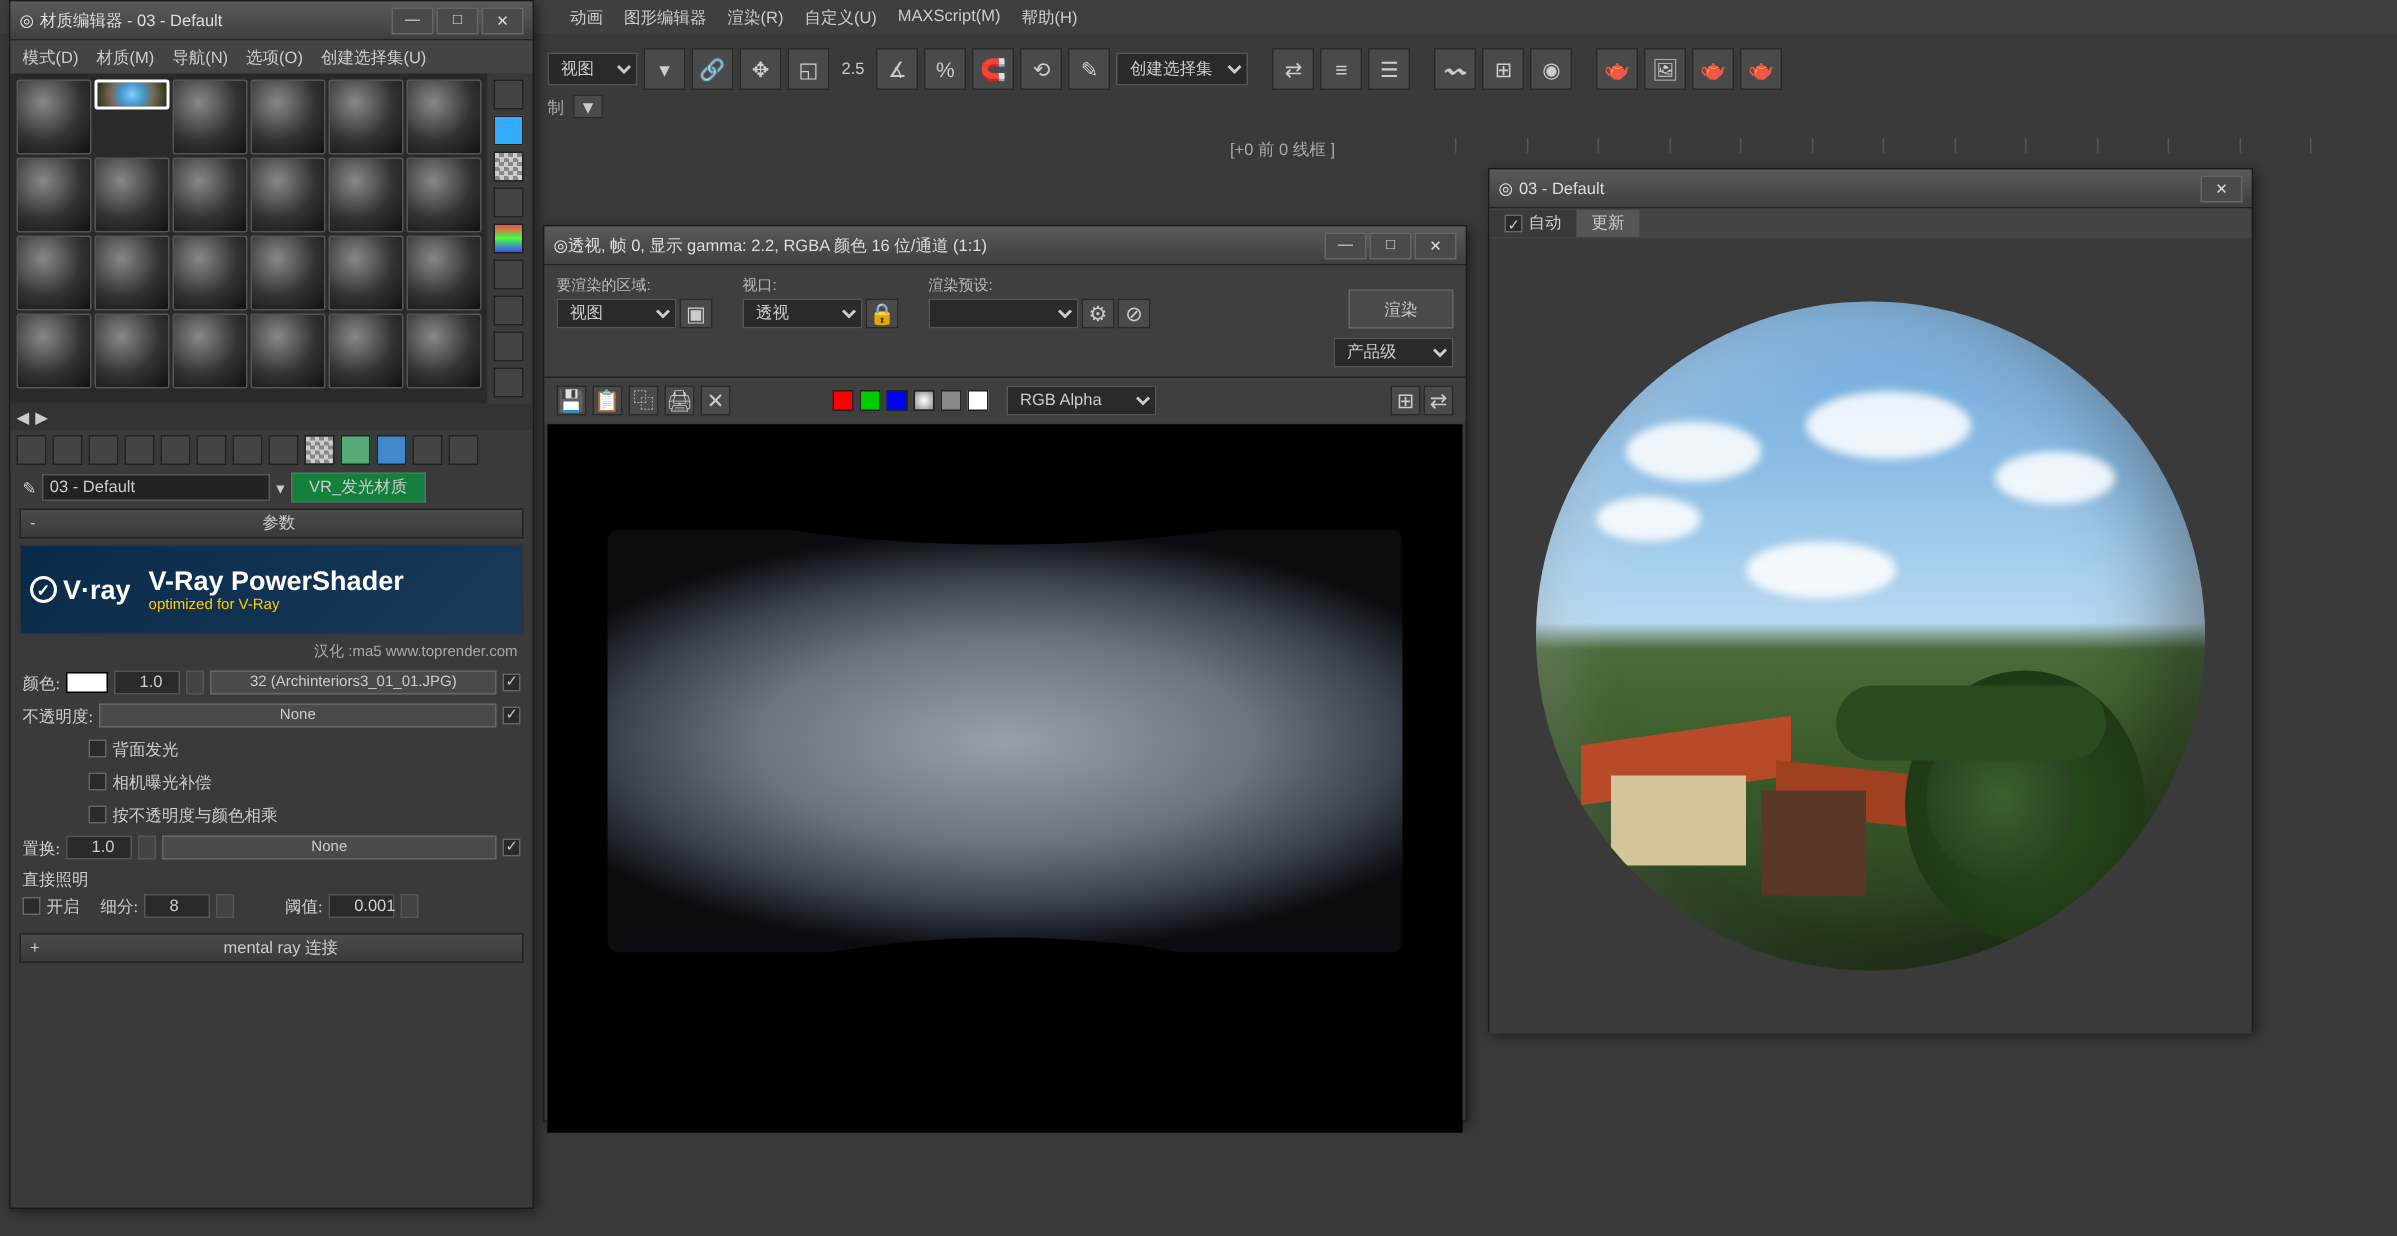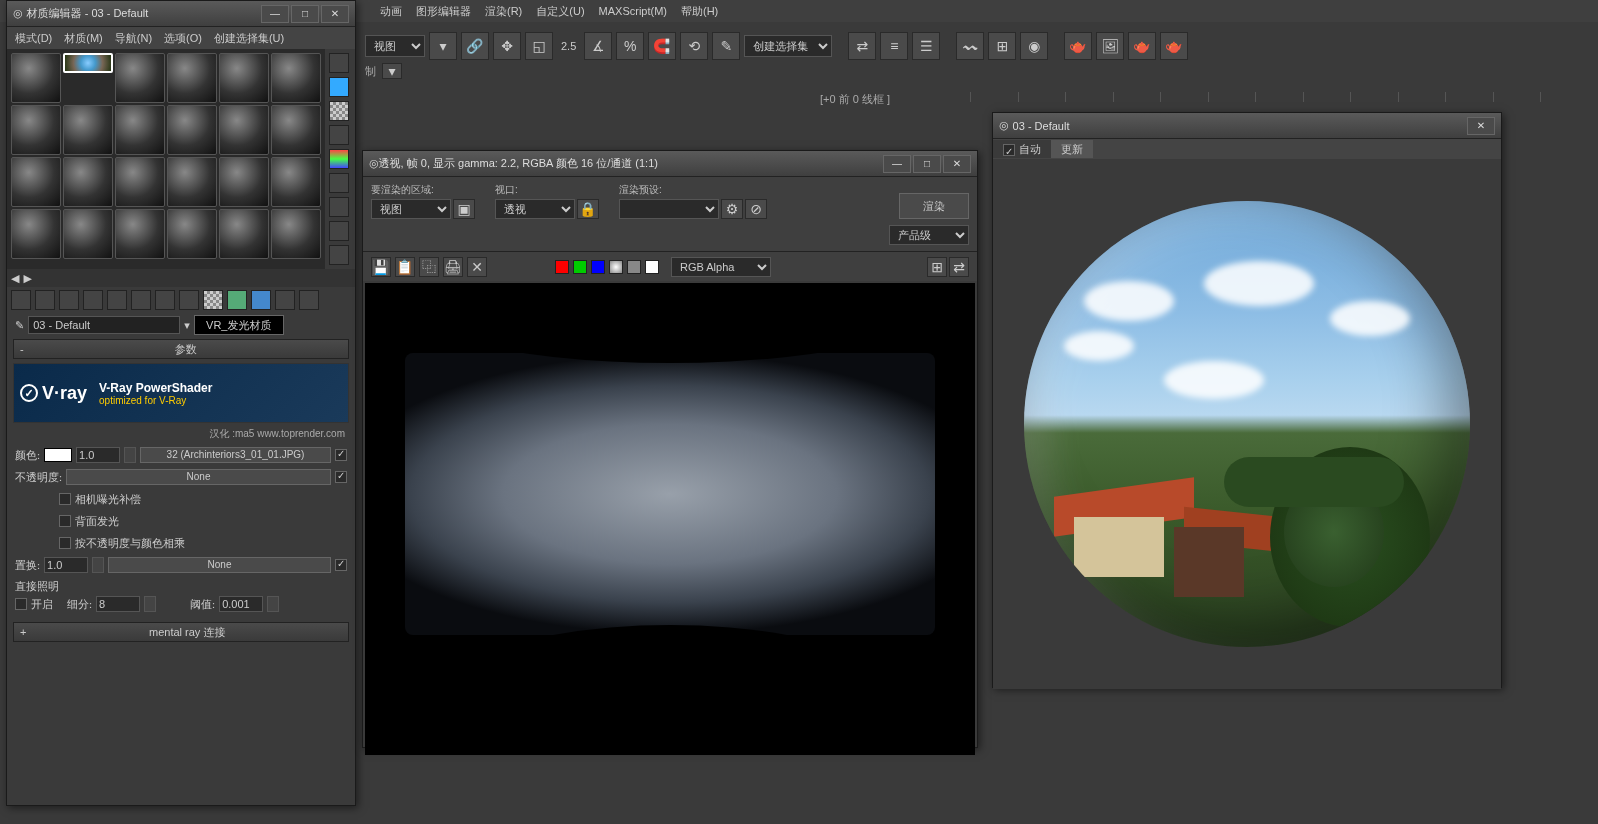--- a/index.html
+++ b/index.html
@@ -23,29 +23,29 @@
 .slot { width:50px; height:50px; background:radial-gradient(circle at 35% 30%,#888,#333 55%,#111); border:1px solid #555; border-radius:2px; }
 .slot.sel { border:2px solid #fff; background:radial-gradient(circle at 50% 50%,#8cf 0%,#49c 30%,#765 60%,#231 100%); }
 .side-tools { width:28px; background:#3a3a3a; padding:4px 2px; display:flex; flex-direction:column; gap:4px; align-items:center; }
 .side-tools div { width:20px; height:20px; background:#444; border:1px solid #222; }
 .nav-arrows { height:18px; background:#333; display:flex; align-items:center; padding:0 4px; gap:4px; }
 .mat-toolbar { height:26px; background:#3a3a3a; display:flex; align-items:center; gap:4px; padding:0 4px; }
 .mat-toolbar .tbi { width:20px; height:20px; background:#444; border:1px solid #222; }
 .mat-toolbar .tbi.hl { background:#5a7; }
 .mat-name-row { height:24px; display:flex; align-items:center; gap:4px; padding:0 8px; }
 .mat-name-row input { flex:0 0 120px; height:18px; background:#222; border:1px solid #555; color:#ccc; padding:0 4px; }
-.mat-name-row .type-btn { flex:0 0 90px; height:20px; background:#000000; border:1px solid #666; text-align:center; line-height:18px; }
+.mat-name-row .type-btn { flex:0 0 90px; height:20px; background:#15803d; border:1px solid #666; text-align:center; line-height:18px; }
 .rollout-hdr { height:20px; background:linear-gradient(#4a4a4a,#3a3a3a); border:1px solid #222; text-align:center; line-height:18px; margin:2px 6px; }
 .vray-banner { margin:4px 6px; height:60px; background:linear-gradient(135deg,#0a2a4a,#1a3a5a); border:1px solid #333; padding:6px; display:flex; align-items:center; color:#fff; }
 .vray-logo { font-size:18px; font-weight:bold; display:flex; align-items:center; gap:4px; }
 .params { padding:4px 8px; }
 .prow { display:flex; align-items:center; gap:4px; height:20px; margin-bottom:2px; }
 .prow label { color:#ccc;font-family:Liberation Serif, serif; }
 .swatch { width:28px; height:14px; background:#fff; border:1px solid #000; }
-.spinner { width:44px; height:16px; background:#2a2a2a; border:1px solid #555; color:#ccc; padding:0 2px; display:flex; align-items:center; }
+.spinner { width:44px; height:16px; background:#2a2a2a; border:1px solid #555; color:#ccc; padding:0 16px; display:flex; align-items:center; }
 .spinner.sm { width:44px; }
 .spinner-arrows { width:12px; height:16px; background:#444; border:1px solid #555; display:flex; flex-direction:column; }
 .spinner-arrows::before,.spinner-arrows::after{content:'';flex:1;}
 .map-btn { flex:1; height:16px; background:#4a4a4a; border:1px solid #666; text-align:center; line-height:14px; font-size:10px; }
 .chk { width:12px; height:12px; background:#2a2a2a; border:1px solid #666; position:relative; }
 .chk.on::after { content:'✓'; position:absolute; top:-2px; left:1px; color:#ccc; font-size:10px; }
 .indent { padding-left:44px; }
 
 
 .render-win { position:absolute; top:150px; left:362px; width:616px; height:598px; background:#3a3a3a; border:1px solid #1a1a1a; box-shadow:2px 2px 8px rgba(0,0,0,0.5); }
@@ -215,46 +215,46 @@
   <div class="mat-name-row">
     <span style="color:#ccc">✎</span>
     <input value="03 - Default" style="">
     <span>▾</span>
     <div class="type-btn">VR_发光材质</div>
   </div>
   <div class="rollout-hdr"><span style="float:left;padding-left:6px">-</span><span>参数</span></div>
   <div class="vray-banner">
     <div class="vray-logo"><span style="border:2px solid #fff;border-radius:50%;width:18px;height:18px;display:inline-flex;align-items:center;justify-content:center">✓</span>V·ray</div>
     <div style="margin-left:12px">
-      <div style="font-size:12px;font-weight:bold">V-Ray PowerShader</div>
+      <div style="font-size:18px;font-weight:bold">V-Ray PowerShader</div>
       <div style="font-size:10px;color:#fc0">optimized for V-Ray</div>
     </div>
   </div>
   <div style="text-align:right;padding:0 10px;font-size:10px;color:#aaa">汉化 :ma5 www.toprender.com</div>
   <div class="params">
     <div class="prow">
       <label>颜色:</label>
       <div class="swatch"></div>
       <div class="spinner sm">1.0</div>
         <div class="spinner-arrows"></div>
       <div class="map-btn">32 (Archinteriors3_01_01.JPG)</div>
       <div class="chk on"></div>
     </div>
     <div class="prow">
       <label>不透明度:</label>
       <div class="map-btn">None</div>
       <div class="chk on"></div>
     </div>
     <div class="prow indent">
         <div class="chk"></div>
-        <label>相机曝光补偿</label>
+        <label>背面发光</label>
       </div>
     <div class="prow indent">
         <div class="chk"></div>
-        <label>背面发光</label>
+        <label>相机曝光补偿</label>
       </div>
     <div class="prow indent">
         <div class="chk"></div>
         <label>按不透明度与颜色相乘</label>
       </div>
     <div class="prow">
       <label>置换:</label>
       <div class="spinner sm">1.0</div>
         <div class="spinner-arrows"></div>
       <div class="map-btn">None</div>

